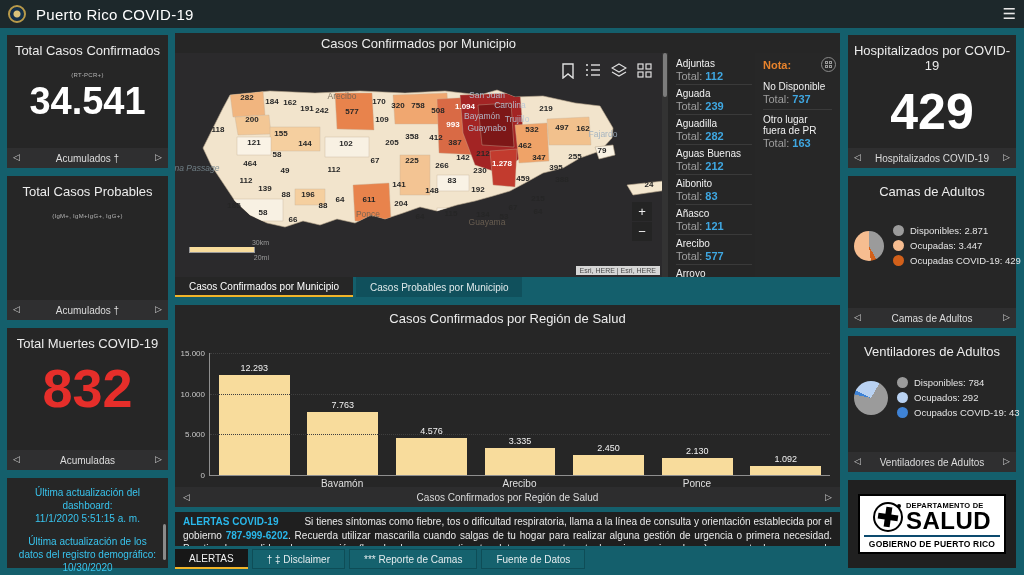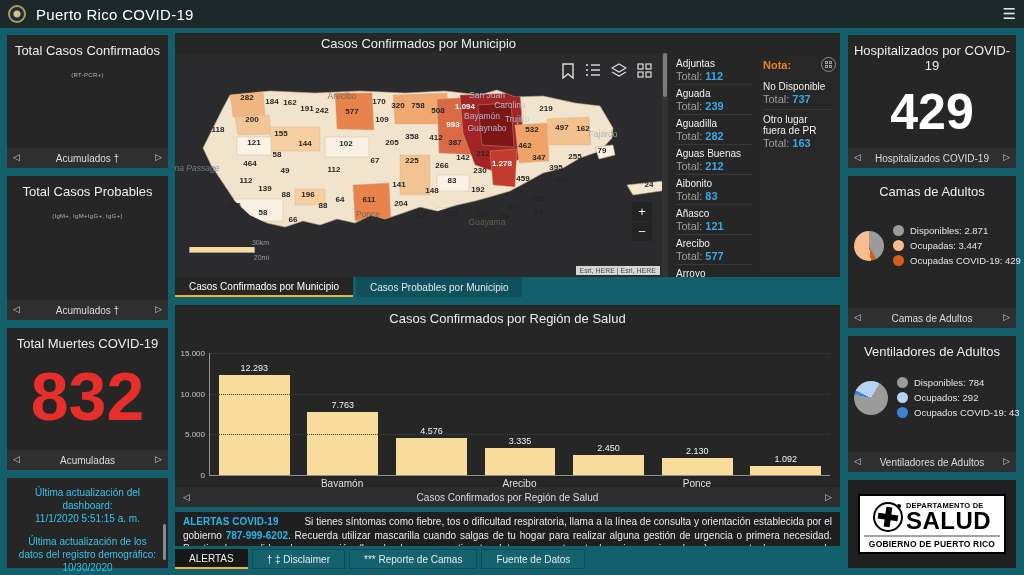--- a/index.html
+++ b/index.html
@@ -15,21 +15,21 @@
   .big{color:#fff;font-weight:bold;text-align:center;}
   .foot{position:absolute;left:0;right:0;bottom:0;height:20px;background:#2f2f30;color:#dcdcdc;font-size:10px;display:flex;align-items:center;justify-content:center;}
   .foot .arw{position:absolute;font-size:9px;color:#cfcfcf;top:4px;}
   .arw.l{left:6px;} .arw.r{right:6px;}
   
   #c1{left:7px;top:35px;width:161px;height:133px;}
   #c1 .big{font-size:38px;margin-top:2px;}
   #c2{left:7px;top:176px;width:161px;height:144px;}
   #c2 .big{font-size:38px;margin-top:6px;}
   #c3{left:7px;top:328px;width:161px;height:142px;}
-  #c3 .big{font-size:68px;color:#e62e2a;margin-top:6px;}
+  #c3 .big{font-size:54px;color:#e62e2a;margin-top:6px;}
   #c4{left:7px;top:478px;width:161px;height:90px;padding:8px 10px;}
   #c4 p{color:#38c4ee;font-size:10px;text-align:center;margin:0 0 10px 0;line-height:1.3;}
   #c4 .sbt{position:absolute;right:2px;top:46px;width:3px;height:36px;background:#8a8a8a;border-radius:2px;}
   
   #mapPanel{left:175px;top:33px;width:665px;height:244px;display:flex;flex-direction:column;}
   #mapTitle{color:#ececec;font-size:13px;text-align:center;height:20px;line-height:22px;width:487px;}
   #mapRow{display:flex;flex:1;min-height:0;}
   #mapWrap{width:487px;position:relative;background:#2b2a2c;overflow:hidden;}
   #mapSvg{position:absolute;left:0;top:-20px;}
   #mapTools{position:absolute;top:10px;right:10px;display:flex;gap:10px;}
@@ -104,34 +104,35 @@
   #c8{left:848px;top:480px;width:168px;height:88px;background:#202020;display:flex;align-items:center;justify-content:center;}
   #saludBox{background:#fff;border:2px solid #000;width:148px;padding:5px 4px 3px;box-sizing:border-box;}
   #saludTop{display:flex;align-items:center;justify-content:center;}
   #saludCross{position:relative;width:30px;height:30px;flex:0 0 auto;margin-right:3px;}
   #saludCross .ring{position:absolute;inset:0;border:2.5px solid #000;border-radius:50%;}
   #saludCross .v{position:absolute;left:12px;top:5px;width:6px;height:20px;background:#000;transform:rotate(8deg);}
   #saludCross .h{position:absolute;left:5px;top:12px;width:20px;height:6px;background:#000;transform:rotate(8deg);}
   #saludCross .st{position:absolute;right:2px;top:2px;width:4px;height:4px;background:#000;border-radius:50%;}
   #saludTxt .l1{font-size:7.5px;font-weight:bold;color:#000;letter-spacing:.2px;}
   #saludTxt .l2{font-size:24px;font-weight:900;color:#000;line-height:.9;letter-spacing:.5px;}
-  #saludBot{border-top:2px solid #a3a3a3;margin-top:3px;text-align:center;font-size:8.5px;font-weight:bold;color:#000;padding-top:2px;letter-spacing:.2px;}
+  #saludBot{border-top:2px solid #0c4a6e;margin-top:3px;text-align:center;font-size:8.5px;font-weight:bold;color:#000;padding-top:2px;letter-spacing:.2px;}
 </style>
 </head>
 <body>
 
 <div id="hdr">
   <div id="logo"></div>
   <div class="title">Puerto Rico COVID-19</div>
   <div id="burger">☰</div>
 </div>
 
 <div class="card" id="c1">
   <div class="ct">Total Casos Confirmados</div>
   <div class="sub">(RT-PCR+)</div>
+  <div class="big">34.541</div>
   <div class="foot">
     <span class="arw l">◁</span>
     <span>Acumulados †</span>
     <span class="arw r">▷</span>
   </div>
 </div>
 
 <div class="card" id="c2">
   <div class="ct">Total Casos Probables</div>
   <div class="sub">(IgM+, IgM+IgG+, IgG+)</div>

